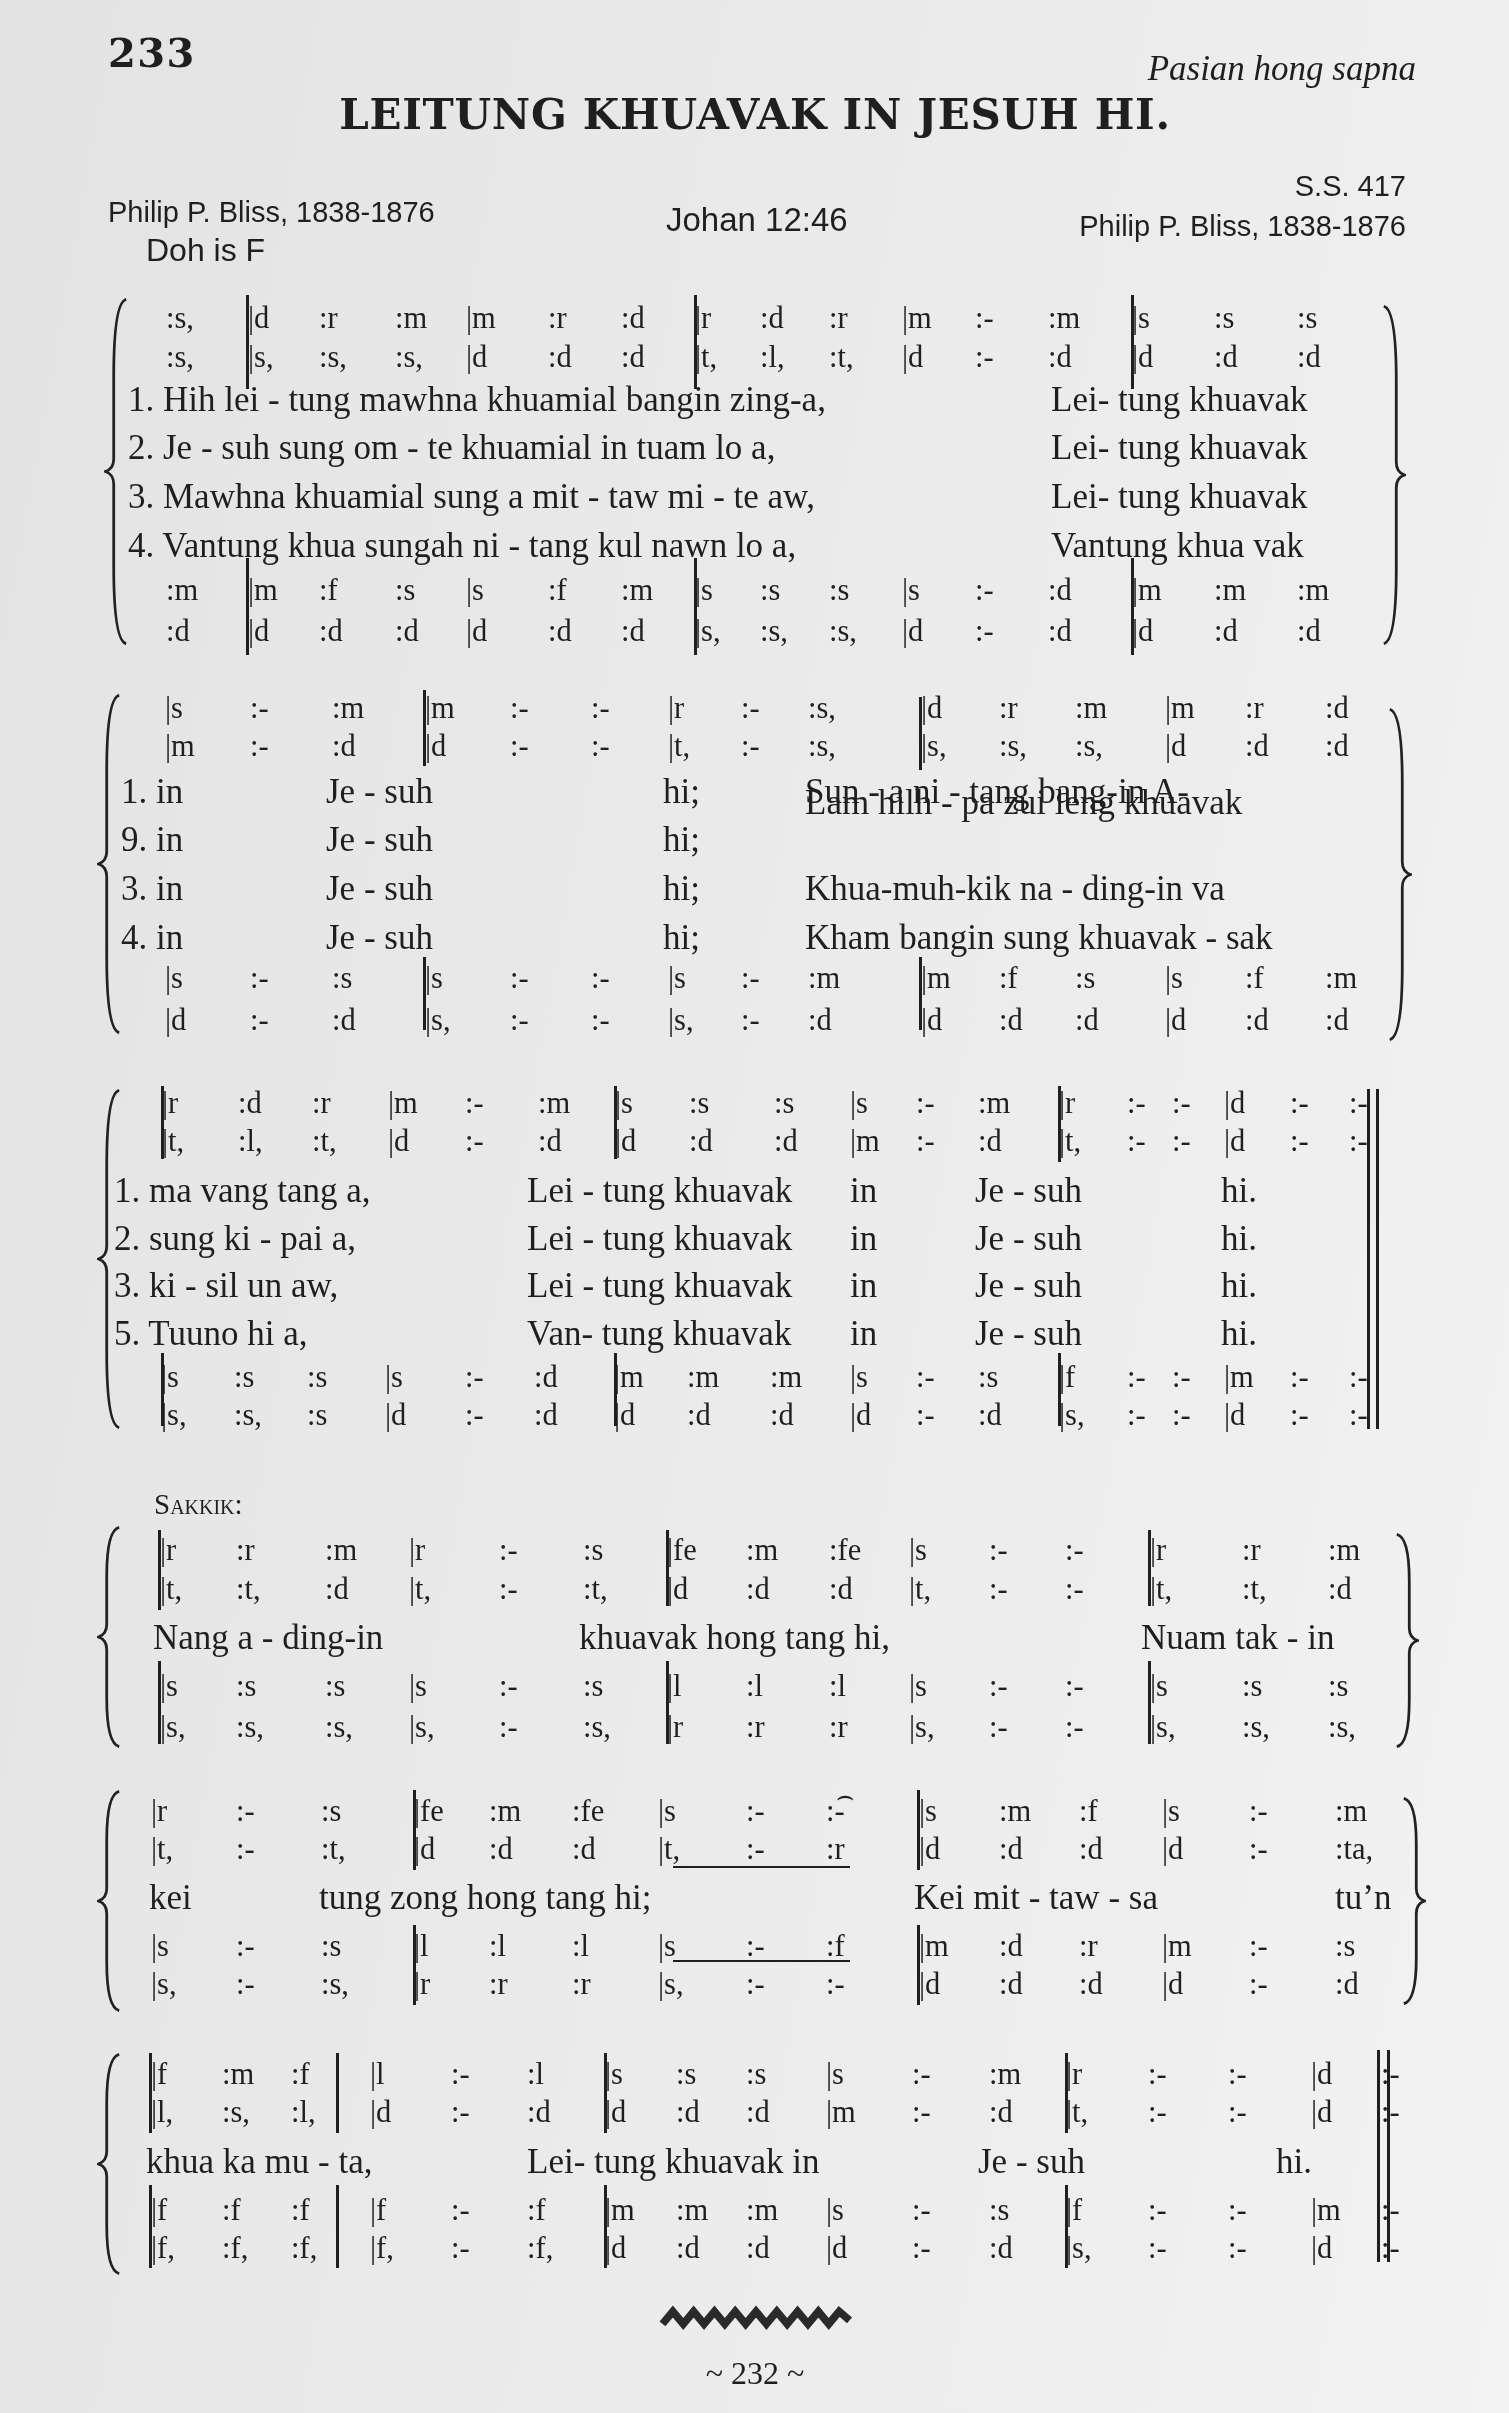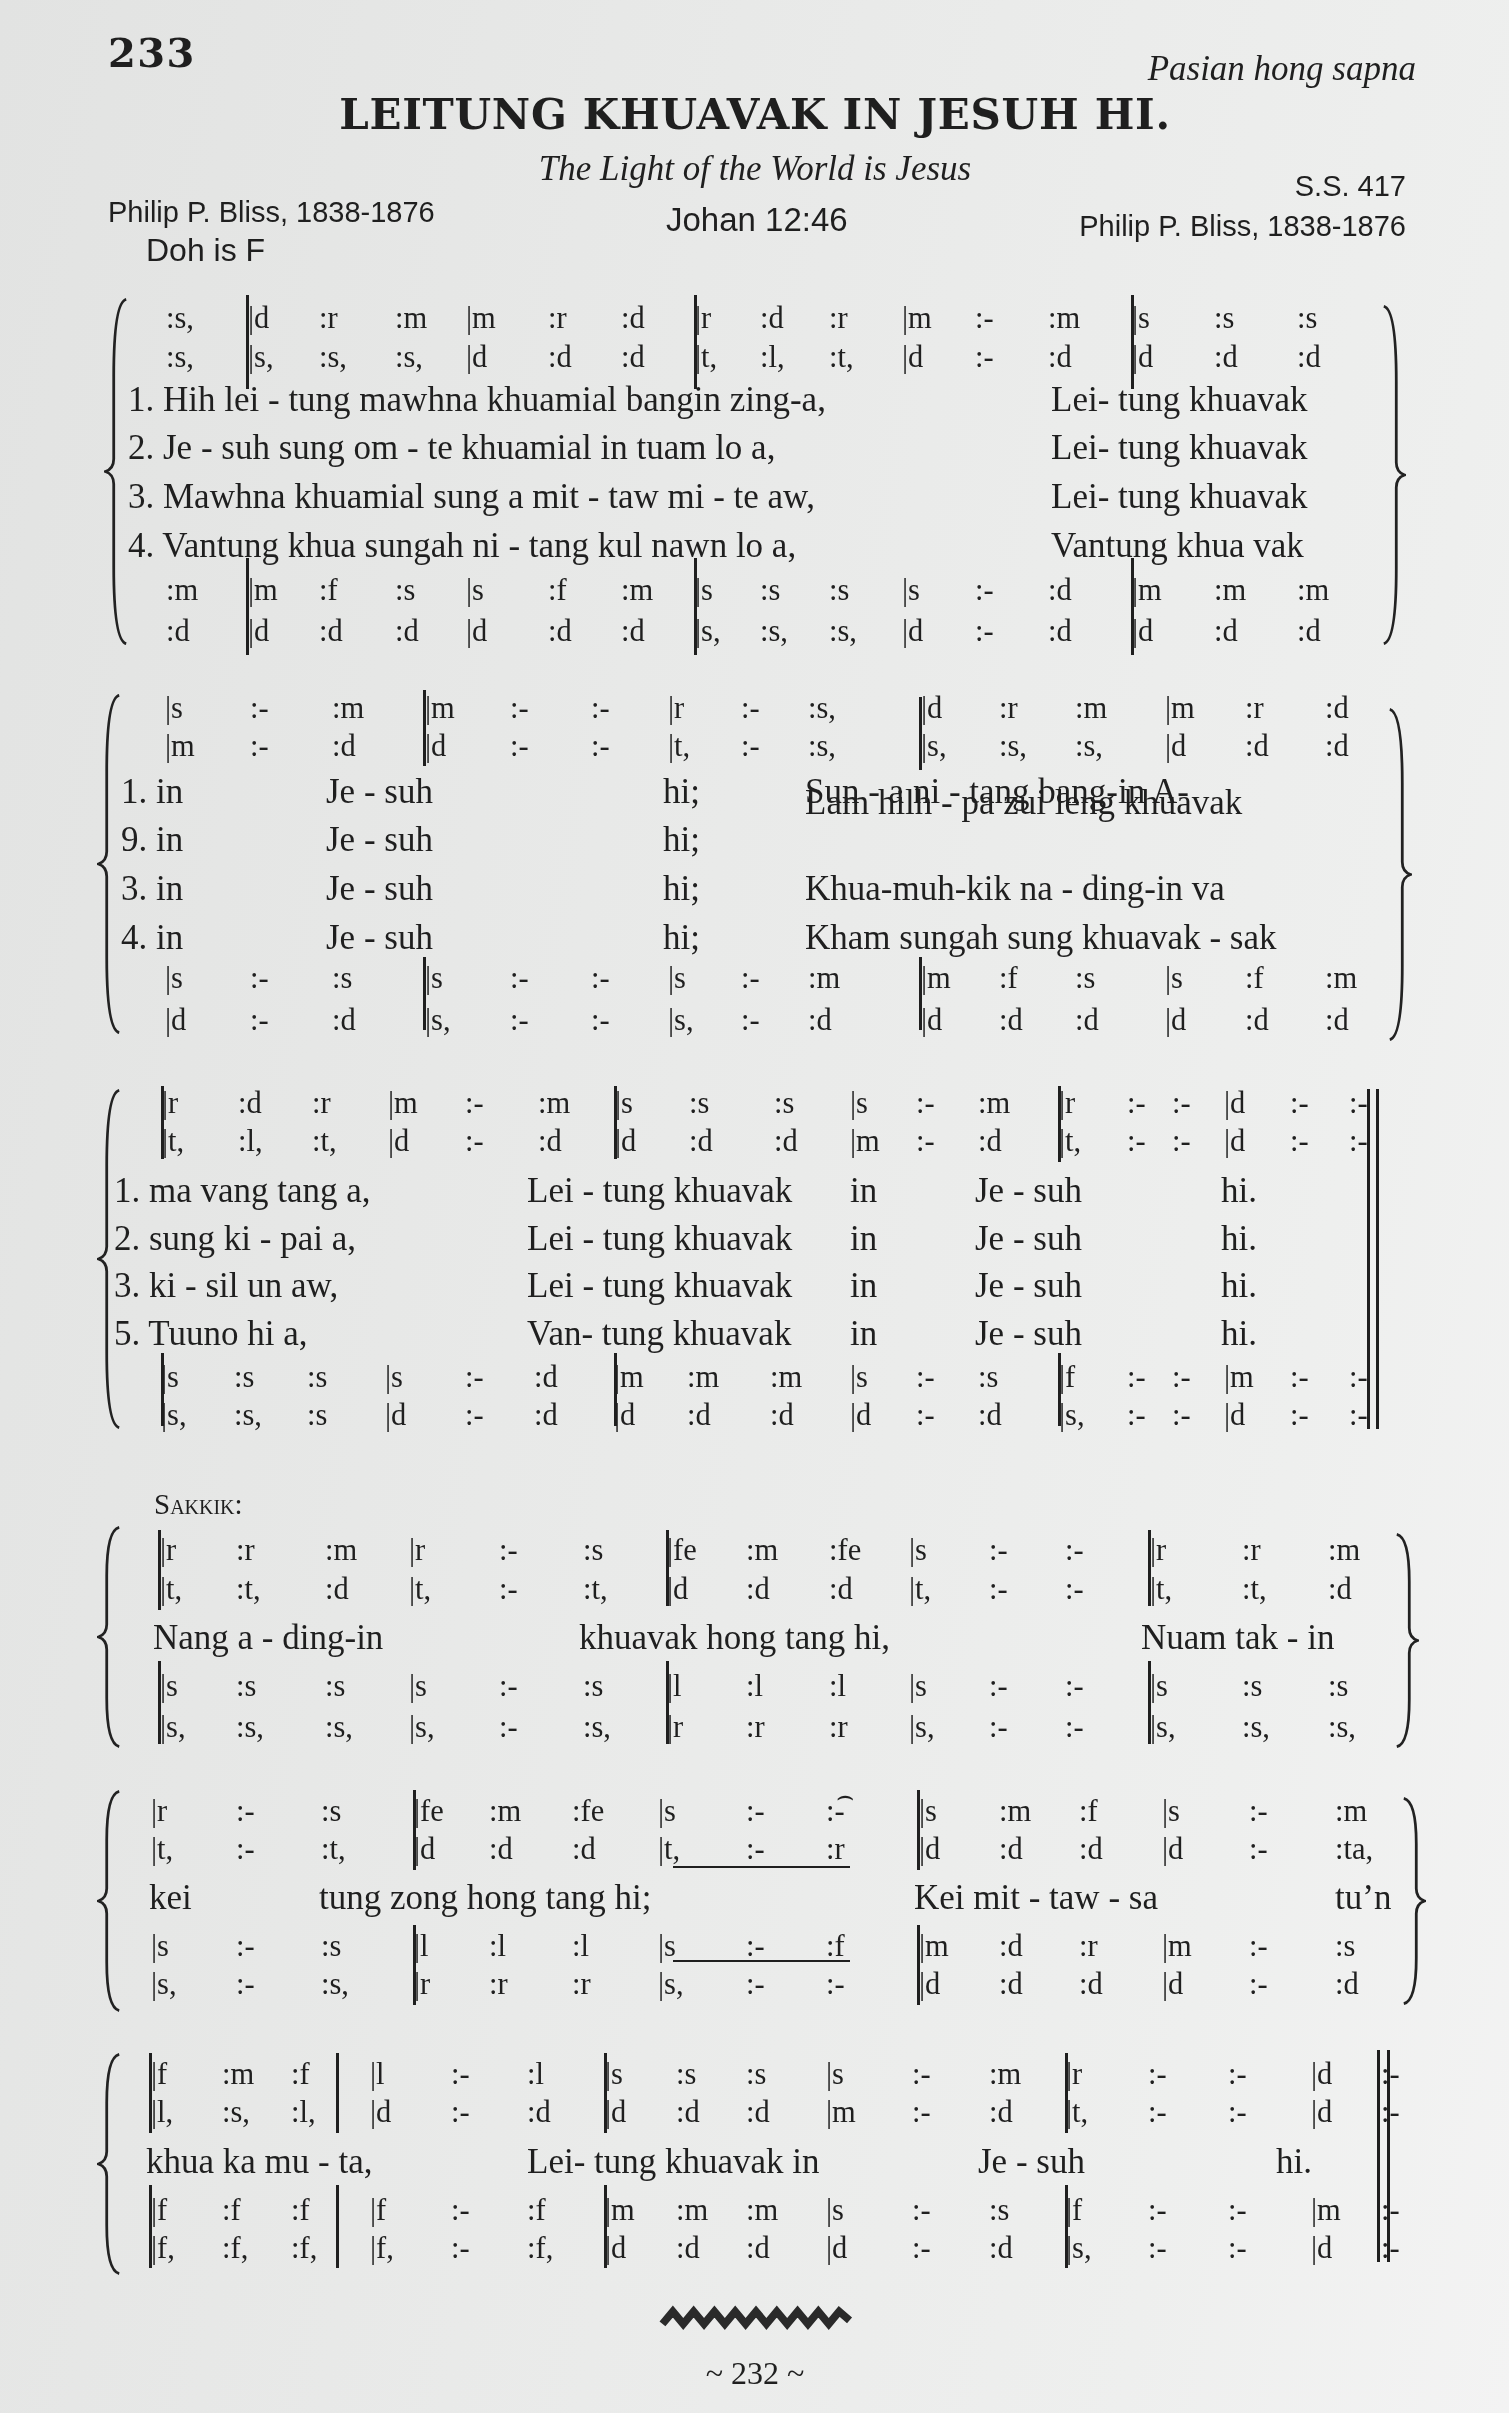--- a/index.html
+++ b/index.html
@@ -29,21 +29,20 @@
   .slur { position: absolute; height: 2.1px; background: #1f1f1f; }
   .fermata { position: absolute; font-size: 28px; }
 </style>
 </head>
 <body>
 
 <div class="page">
   <div class="abs hymn-no">233</div>
   <div class="abs category">Pasian hong sapna</div>
   <div class="abs title">LEITUNG KHUAVAK IN JESUH HI.</div>
-  <div class="abs subtitle">The Light of the World is Jesus</div>
   <div class="abs ss">S.S. 417</div>
   <div class="abs credit-left">Philip P. Bliss, 1838-1876</div>
   <div class="abs scripture">Johan 12:46</div>
   <div class="abs credit-right">Philip P. Bliss, 1838-1876</div>
   <div class="abs key">Doh is F</div>
 
   <div id="systems">
       <svg class="brace" width="25" height="347" style="left: 104px; top: 298px; position: absolute;" viewBox="0 0 36 500">
         <path d="M 32 2 Q 14 6 14 112.5 L 14 232 Q 14 246 2 250 Q 14 254 14 268 L 14 387.5 Q 14 494 32 498" fill="none" stroke="#222" stroke-width="4"></path>
       </svg>
@@ -176,21 +175,21 @@
       <div class="lyr" style="left: 326px; top: 839px;">Je  -  suh</div>
       <div class="lyr" style="left: 663px; top: 839px;">hi;</div>
       <div class="lyr" style="left: 805px; top: 802px;">Lam   hilh - pa   zui    leng  khuavak</div>
       <div class="lyr" style="left: 121px; top: 888px;">3. in</div>
       <div class="lyr" style="left: 326px; top: 888px;">Je  -  suh</div>
       <div class="lyr" style="left: 663px; top: 888px;">hi;</div>
       <div class="lyr" style="left: 805px; top: 888px;">Khua-muh-kik    na  -  ding-in       va</div>
       <div class="lyr" style="left: 121px; top: 937px;">4. in</div>
       <div class="lyr" style="left: 326px; top: 937px;">Je  - suh</div>
       <div class="lyr" style="left: 663px; top: 937px;">hi;</div>
-      <div class="lyr" style="left: 805px; top: 937px;">Kham sungah     sung khuavak - sak</div>
+      <div class="lyr" style="left: 805px; top: 937px;">Kham bangin     sung khuavak - sak</div>
       <div class="tok" style="left: 165px; top: 978px;">|s</div>
       <div class="tok" style="left: 250px; top: 978px;">:-</div>
       <div class="tok" style="left: 332px; top: 978px;">:s</div>
       <div class="tok" style="left: 425px; top: 978px;">|s</div>
       <div class="tok" style="left: 510px; top: 978px;">:-</div>
       <div class="tok" style="left: 591px; top: 978px;">:-</div>
       <div class="tok" style="left: 668px; top: 978px;">|s</div>
       <div class="tok" style="left: 741px; top: 978px;">:-</div>
       <div class="tok" style="left: 808px; top: 978px;">:m</div>
       <div class="tok" style="left: 921px; top: 978px;">|m</div>

